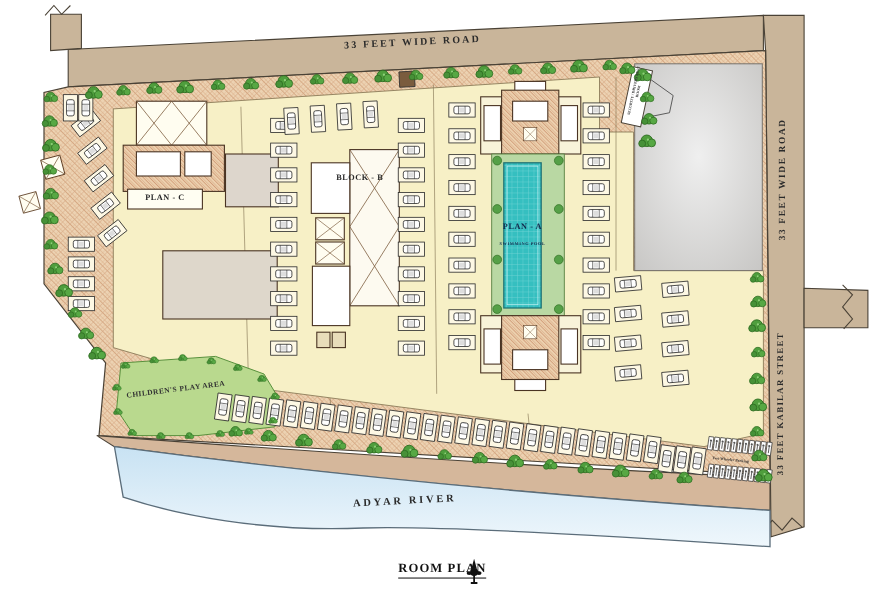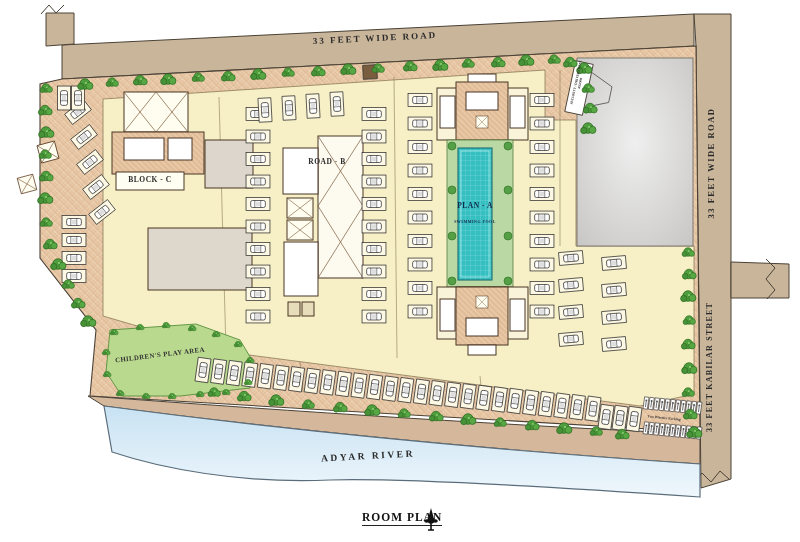--- a/index.html
+++ b/index.html
@@ -371,22 +371,22 @@
         <use href="#tree" transform="translate(107 374) rotate(0) scale(0.55)"></use>
         <use href="#tree" transform="translate(106 352) rotate(0) scale(0.55)"></use>
       </g>
 </svg>
 
 <div class="map-label lbl-top-road">33 FEET WIDE ROAD</div>
 <div class="map-label lbl-right-road">33 FEET WIDE ROAD</div>
 <div class="map-label lbl-kabilar">33 FEET KABILAR STREET</div>
 <div class="map-label lbl-block-a">PLAN - A</div>
 <div class="map-label lbl-block-a-sub">SWIMMING POOL</div>
-<div class="map-label lbl-block-b">ROAD - B</div>
-<div class="map-label lbl-block-c">BLOCK - C</div>
+<div class="map-label lbl-block-b">BLOCK - B</div>
+<div class="map-label lbl-block-c">PLAN - C</div>
 <div class="map-label lbl-play">CHILDREN'S PLAY AREA</div>
 <div class="map-label lbl-river">ADYAR RIVER</div>
 <div class="map-label lbl-2w">Two Wheeler Parking</div>
 <div class="map-label lbl-security">SECURITY / DRIVERS REST ROOM</div>
 <div class="map-label lbl-siteplan">ROOM PLAN</div>
 
 <svg class="north" width="18" height="26" viewBox="0 0 18 26">
   <path d="M9,1 L11.5,10 L6.5,10 Z" fill="#111"></path>
   <circle cx="9" cy="13" r="3.6" fill="#111"></circle>
   <ellipse cx="4.6" cy="14" rx="2.4" ry="1.7" fill="#111"></ellipse>

